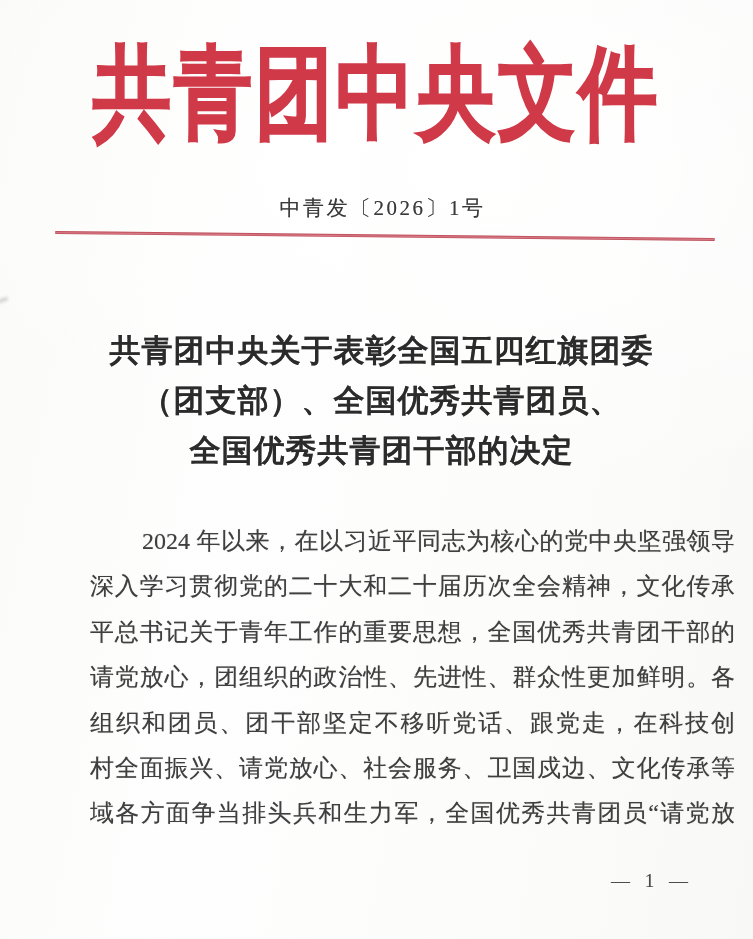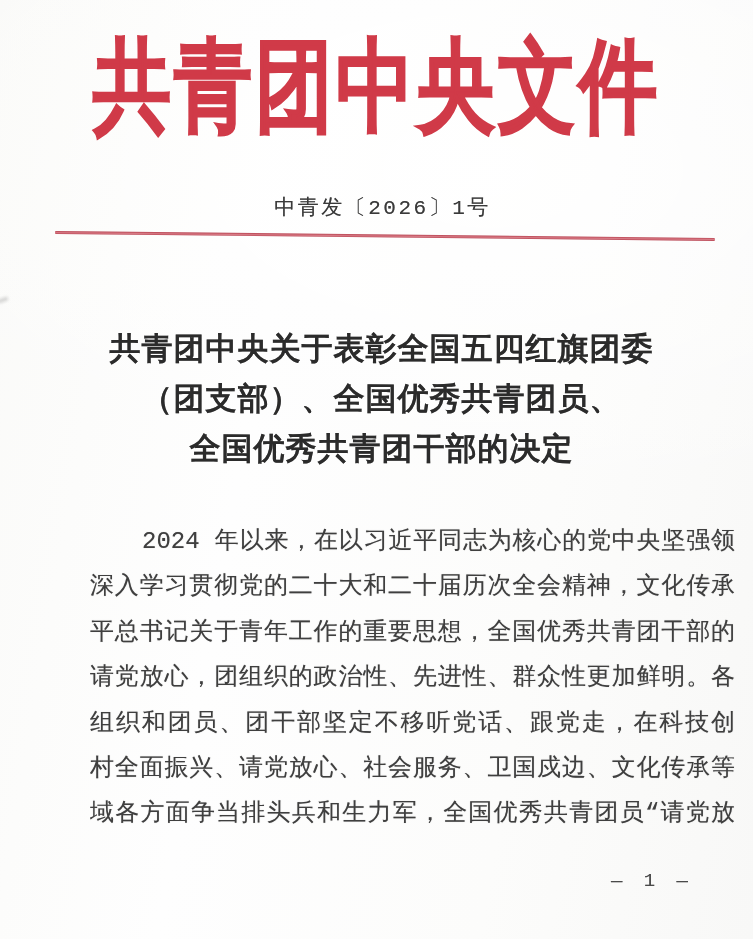--- a/index.html
+++ b/index.html
@@ -8,21 +8,21 @@
     background: #ffffff;
   }
   .page {
     position: relative;
     width: 753px;
     height: 939px;
     overflow: hidden;
     background:
       radial-gradient(ellipse 900px 500px at 65% 18%, rgba(255,255,255,0.9), rgba(255,255,255,0) 70%),
       linear-gradient(100deg, #fafaf8 0%, #fefefe 35%, #fcfcfb 70%, #f8f8f7 100%);
-    font-family: Liberation Mono, monospace;
+    font-family: Liberation Serif, serif;
     -webkit-font-smoothing: antialiased;
   }
   
   .page::before {
     content: "";
     position: absolute;
     left: -2px; top: 298px;
     width: 10px; height: 4px;
     background: rgba(140,140,140,0.35);
     filter: blur(1.5px);

